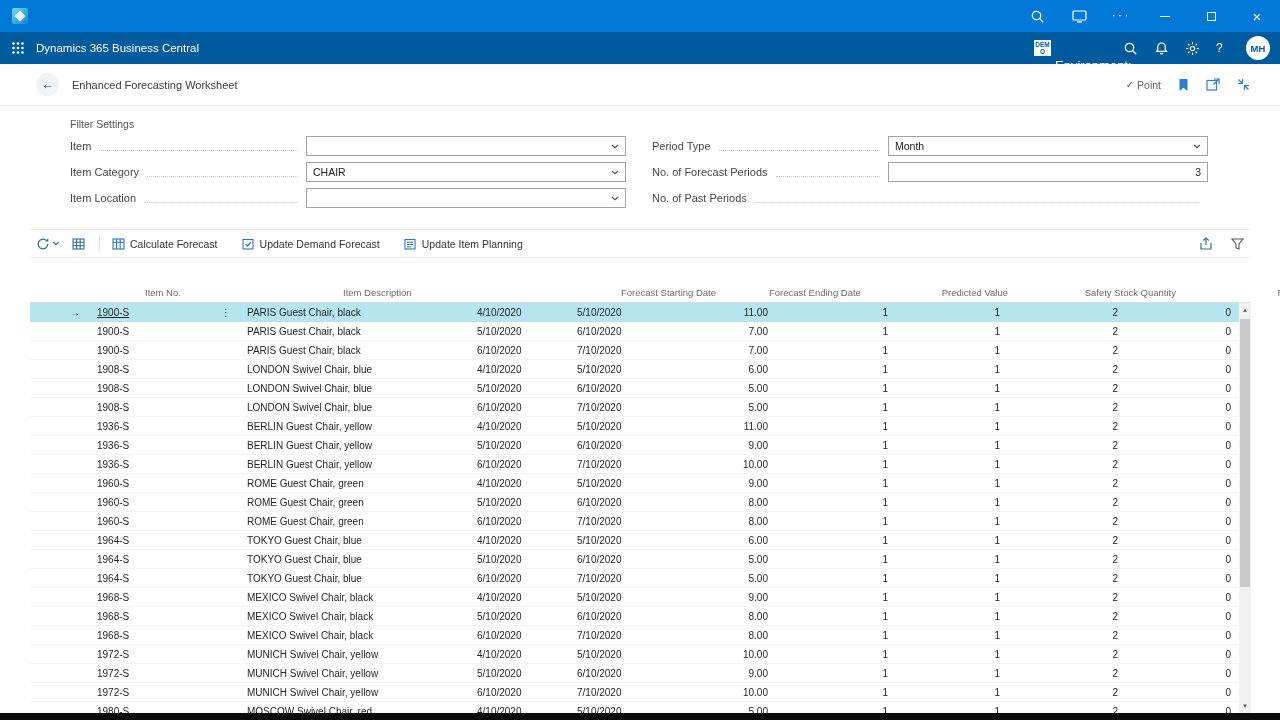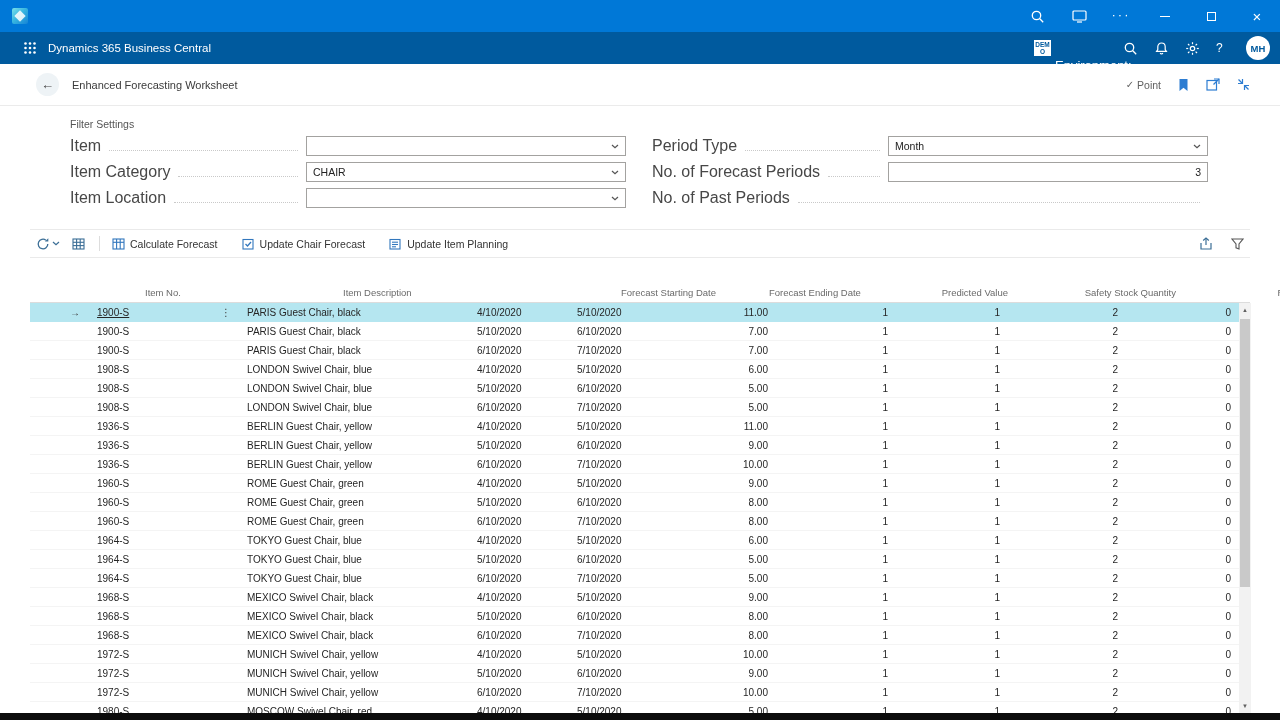--- a/index.html
+++ b/index.html
@@ -20,21 +20,21 @@
   .tb-title { font-size:12px; white-space:nowrap; }
   .tb-controls { margin-left:auto; display:flex; height:32px; align-items:stretch; }
   .tb-btn { width:42px; display:flex; align-items:center; justify-content:center; color:#fff; }
   .tb-btn.win { width:46px; }
   .tb-more { font-size:13px; letter-spacing:2px; padding-bottom:4px; }
   .min-glyph { display:block; width:10px; border-top:1px solid #fff; }
   .max-glyph { display:block; width:9px; height:9px; border:1px solid #fff; }
   .close-glyph { font-size:15px; line-height:1; }
 
   
-  .navbar { height:32px; background:var(--navbar-bg); display:flex; align-items:center; color:#fff;padding-left:12px; }
+  .navbar { height:32px; background:var(--navbar-bg); display:flex; align-items:center; color:#fff; }
   .nb-waffle { width:36px; height:32px; display:flex; align-items:center; justify-content:center; }
   .nb-title { font-size:11.5px; white-space:nowrap; }
   .nb-right { margin-left:auto; display:flex; align-items:center; gap:16px; margin-right:10px; }
   .env-wrap { display:flex; align-items:center; gap:4px; }
   .env-badge { background:#fff; color:var(--navbar-bg); font-size:6.5px; font-weight:bold; width:17px;
     line-height:7px; text-align:center; padding:1px 0; word-break:break-all; }
   .env-label { font-size:13px; line-height:13px; width:52px;margin-top:47px; }
   .nb-icon { display:flex; align-items:center; color:#fff; }
   .nb-help { font-size:12px; width:14px; text-align:center; }
   .avatar { width:24px; height:24px; border-radius:50%; background:#fff; color:var(--navbar-bg);
@@ -48,21 +48,21 @@
   .ph-right { margin-left:auto; display:flex; align-items:center; gap:17px; }
   .saved { display:flex; align-items:center; gap:3px; color:#616161; font-size:10.5px; }
   .saved-check { font-size:10px; }
   .ph-icon { color:var(--link-blue); display:flex; }
 
   
   .filter-section { padding:12px 72px 8px 70px; }
   .fs-title { font-size:10.5px; color:#555; margin-bottom:5px; }
   .filter-grid { display:grid; grid-template-columns:1fr 1fr; column-gap:26px; }
   .f-row { display:flex; align-items:center; height:22px; margin-bottom:4px; }
-  .f-label { font-size:16px; color:#474747; white-space:nowrap; }
+  .f-label { font-size:11px; color:#474747; white-space:nowrap; }
   .leader { flex:1; height:1px; border-bottom:1px dotted #c9c9c9; margin:0 8px; transform:translateY(4px); }
   .f-input { width:320px; height:20px; border:1px solid #a3a2a0; background:#fff; display:flex;
     align-items:center; padding:0 6px; font-size:10.5px; color:#222; flex:0 0 auto; }
   .f-input .f-value { flex:1; white-space:nowrap; overflow:hidden; }
   .f-input.number .f-value { text-align:right; }
   .combo-chevron { color:#555; display:flex; margin-left:4px; }
 
   
   .action-bar { margin:8px 30px 0; border-top:1px solid #eaeaea; border-bottom:1px solid #eaeaea;
     height:29px; display:flex; align-items:center; padding:0 6px;text-align:right; }
@@ -322,21 +322,21 @@
       </span>
       <span>Calculate Forecast</span>
     </span>
     <span class="ab-action">
       <span class="ico">
         <svg width="13" height="12" viewBox="0 0 13 12">
             <rect x="1" y="1.5" width="10" height="9.5" fill="none" stroke="currentColor" stroke-width="1.1"></rect>
             <polyline points="3.5,6 5.5,8 9,4" fill="none" stroke="currentColor" stroke-width="1.3"></polyline>
           </svg>
       </span>
-      <span>Update Chair Forecast</span>
+      <span>Update Demand Forecast</span>
     </span>
     <span class="ab-action">
       <span class="ico">
         <svg width="13" height="12" viewBox="0 0 13 12">
             <rect x="1" y="1.5" width="10" height="9.5" fill="none" stroke="currentColor" stroke-width="1.1"></rect>
             <line x1="3" y1="4.2" x2="9" y2="4.2" stroke="currentColor" stroke-width="1.1"></line>
             <line x1="3" y1="6.5" x2="9" y2="6.5" stroke="currentColor" stroke-width="1.1"></line>
             <line x1="3" y1="8.8" x2="7" y2="8.8" stroke="currentColor" stroke-width="1.1"></line>
           </svg>
       </span>

